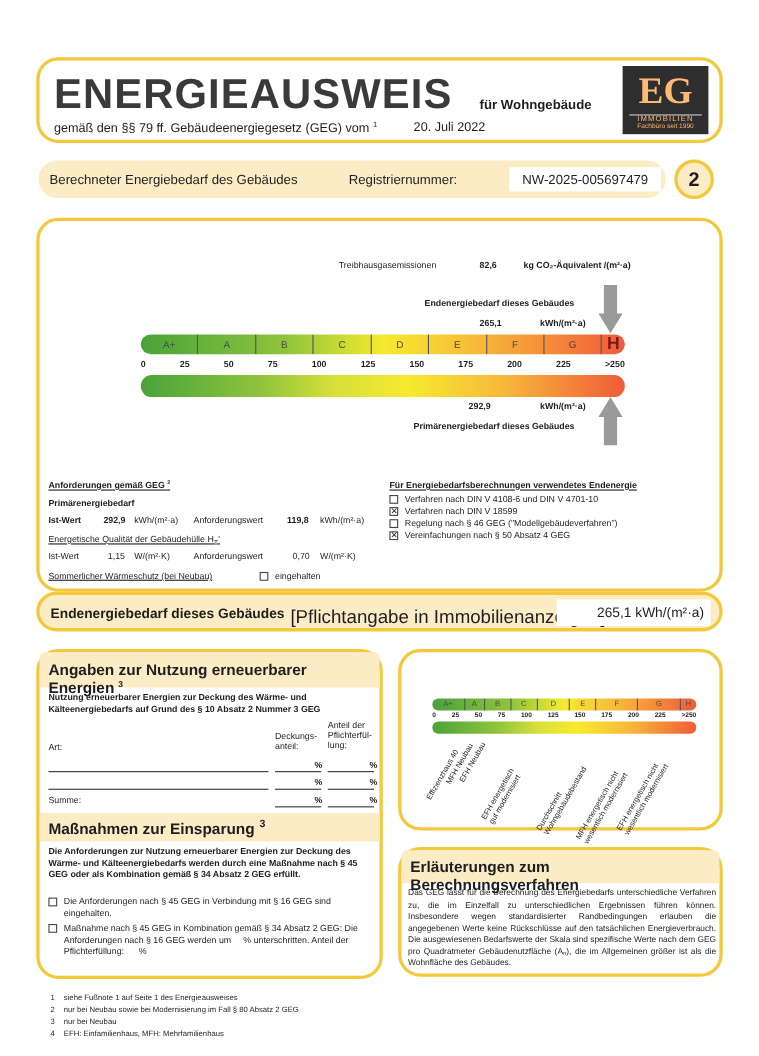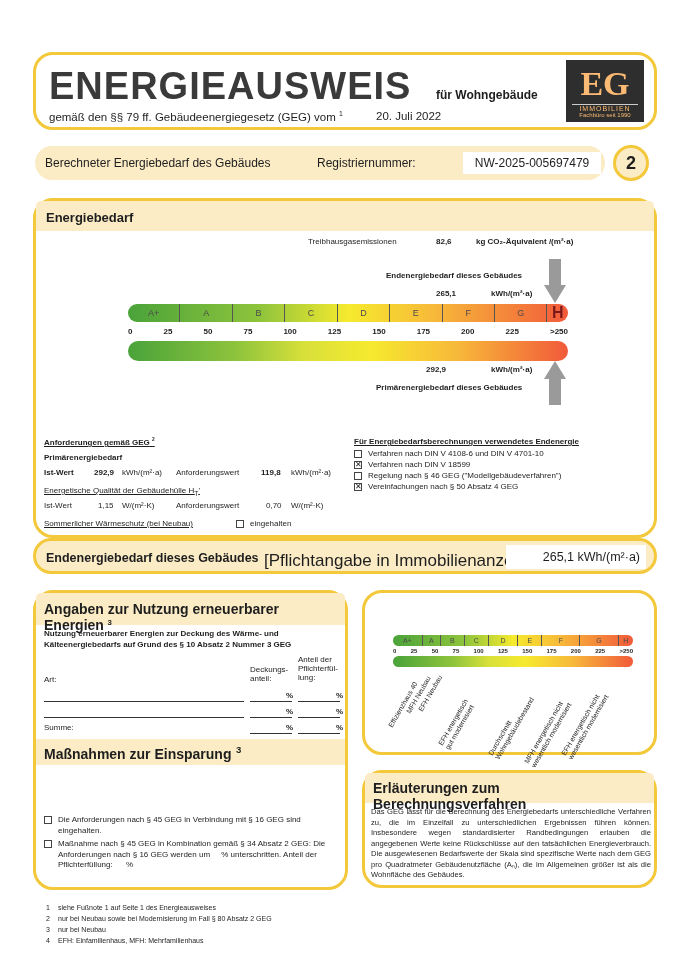--- a/index.html
+++ b/index.html
@@ -67,21 +67,20 @@
 </div>
 
 <div class="box" id="rbox">
   <div id="rb1">Berechneter Energiebedarf des Gebäudes</div>
   <div id="rb2">Registriernummer:</div>
   <div id="rbv">NW-2025-005697479</div>
 </div>
 <div id="page">2</div>
 
 <div class="box" id="ebox">
-  <div class="sechdr hdr">Energiebedarf</div>
   <div class="sm" style="left:272px;top:36px">Treibhausgasemissionen</div>
   <div class="smb" style="left:400px;top:36px">82,6</div>
   <div class="smb" style="left:440px;top:36px">kg CO₂-Äquivalent /(m²·a)</div>
   <div class="smb" style="left:350px;top:70px">Endenergiebedarf dieses Gebäudes</div>
   <div class="smb" style="left:400px;top:88px">265,1</div>
   <div class="smb" style="left:455px;top:88px">kWh/(m²·a)</div>
   <svg class="arrow" style="left:508px;top:58px;height:44px" viewBox="0 0 22 44">
       <polygon points="5,0 17,0 17,26 22,26 11,44 0,26 5,26" fill="#9a9a9a"></polygon>
     </svg>
   <div class="scale" style="left:92px;top:103px;width:440px;background:linear-gradient(90deg,#4aa33a,#8fc43c 30%,#f6ea2e 50%,#f7b83a 70%,#f15a3a)">
@@ -163,20 +162,21 @@
     <div class="line" style="left:262px;top:140px;width:42px"></div>
   <div class="smb" style="left:250px;top:98px">%</div>
     <div class="smb" style="left:300px;top:98px">%</div>
   <div class="smb" style="left:250px;top:114px">%</div>
     <div class="smb" style="left:300px;top:114px">%</div>
   <div class="smb" style="left:250px;top:130px">%</div>
     <div class="smb" style="left:300px;top:130px">%</div>
   <div class="sm" style="left:8px;top:130px">Summe:</div>
 
   <div class="hdr" style="position:absolute;left:0;right:0;top:146px;height:26px;padding:5px 8px"><span class="h2">Maßnahmen zur Einsparung</span> <sup>3</sup></div>
+  <div class="para" style="position:absolute;left:8px;top:176px;width:290px;font-weight:bold">Die Anforderungen zur Nutzung erneuerbarer Energien zur Deckung des Wärme- und Kälteenergiebedarfs werden durch eine Maßnahme nach § 45 GEG oder als Kombination gemäß § 34 Absatz 2 GEG erfüllt.</div>
   <div class="para" style="position:absolute;left:8px;top:222px;width:290px;padding-left:14px;text-indent:-14px"><span class="cb"></span><span>Die Anforderungen nach § 45 GEG in Verbindung mit § 16 GEG sind eingehalten.</span></div>
   <div class="para" style="position:absolute;left:8px;top:246px;width:290px;padding-left:14px;text-indent:-14px"><span class="cb"></span><span>Maßnahme nach § 45 GEG in Kombination gemäß § 34 Absatz 2 GEG: Die Anforderungen nach § 16 GEG werden um</span> &nbsp;&nbsp;&nbsp; <span>%</span> <span>unterschritten. Anteil der Pflichterfüllung:</span> &nbsp;&nbsp;&nbsp;&nbsp; <span>%</span></div>
 </div>
 
 <div class="box" id="vbox">
   <div class="scale" style="left:28px;top:42px;width:240px;height:11px;background:linear-gradient(90deg,#4aa33a,#8fc43c 30%,#f6ea2e 50%,#f7b83a 70%,#f15a3a)">
     <div style="font-size:7px;line-height:11px">A+</div>
       <div style="font-size:7px;line-height:11px;flex:.6">A</div>
       <div style="font-size:7px;line-height:11px;flex:.8">B</div>
       <div style="font-size:7px;line-height:11px;flex:.8">C</div>

